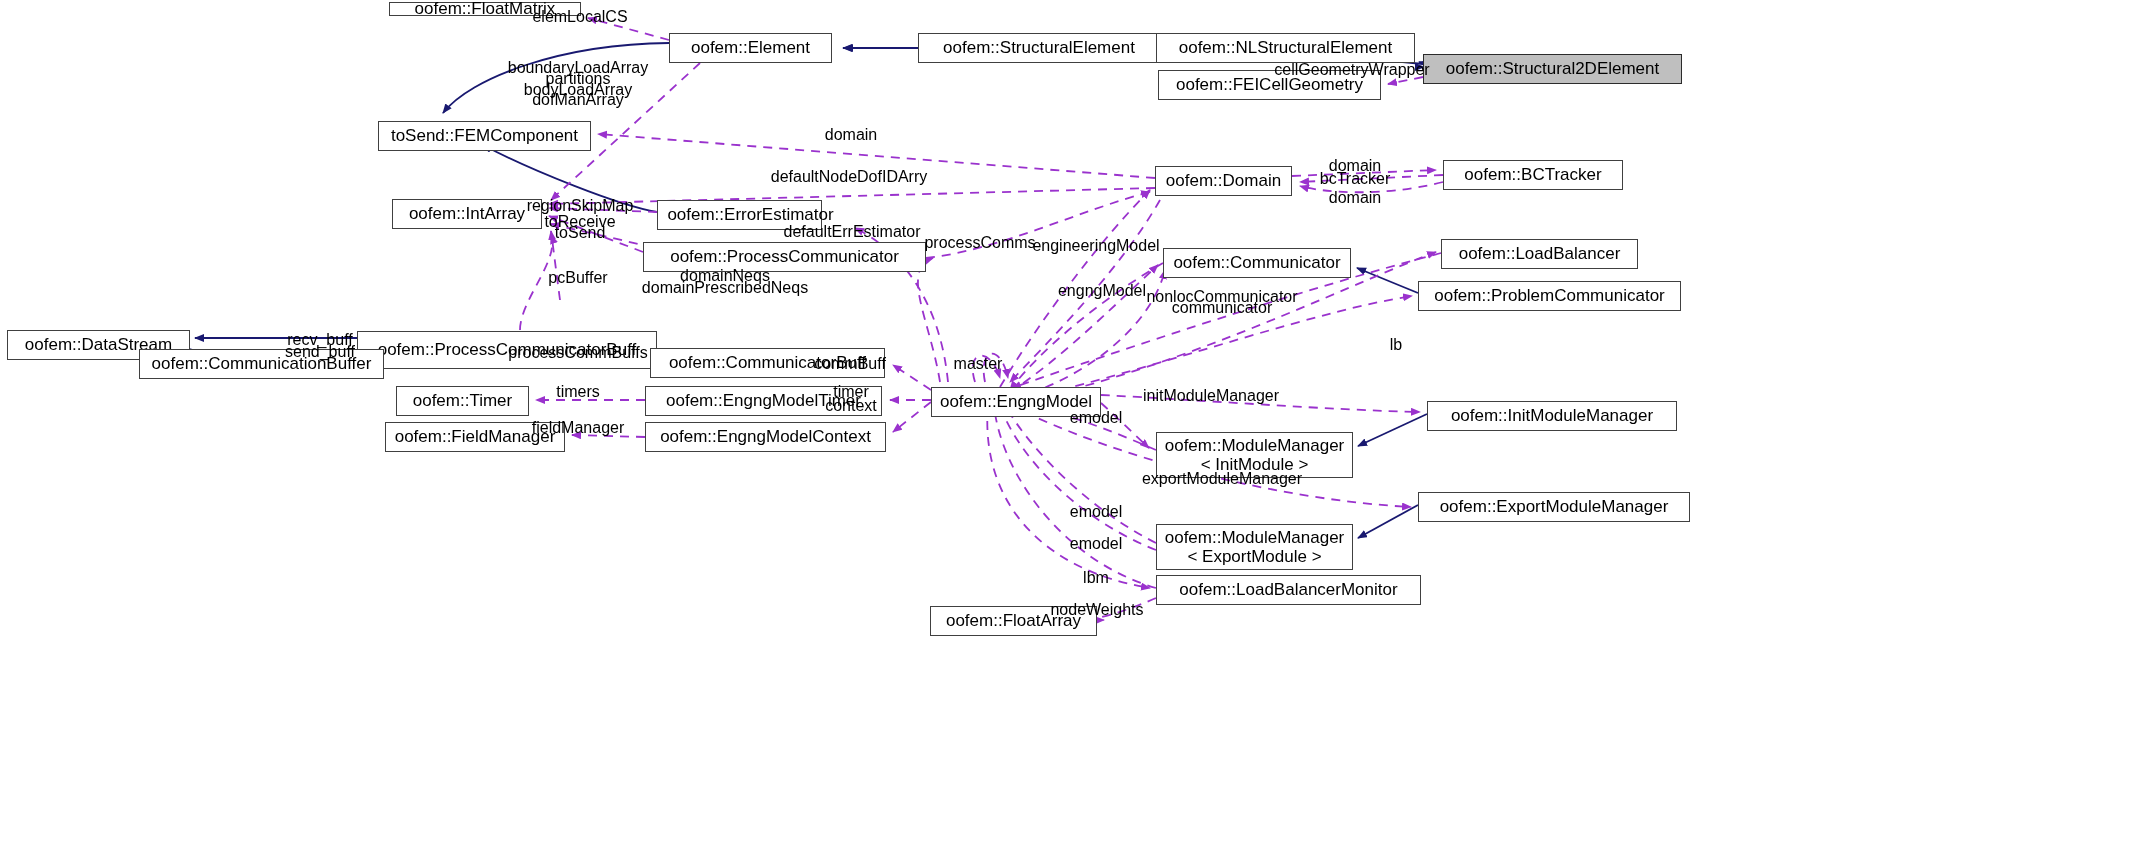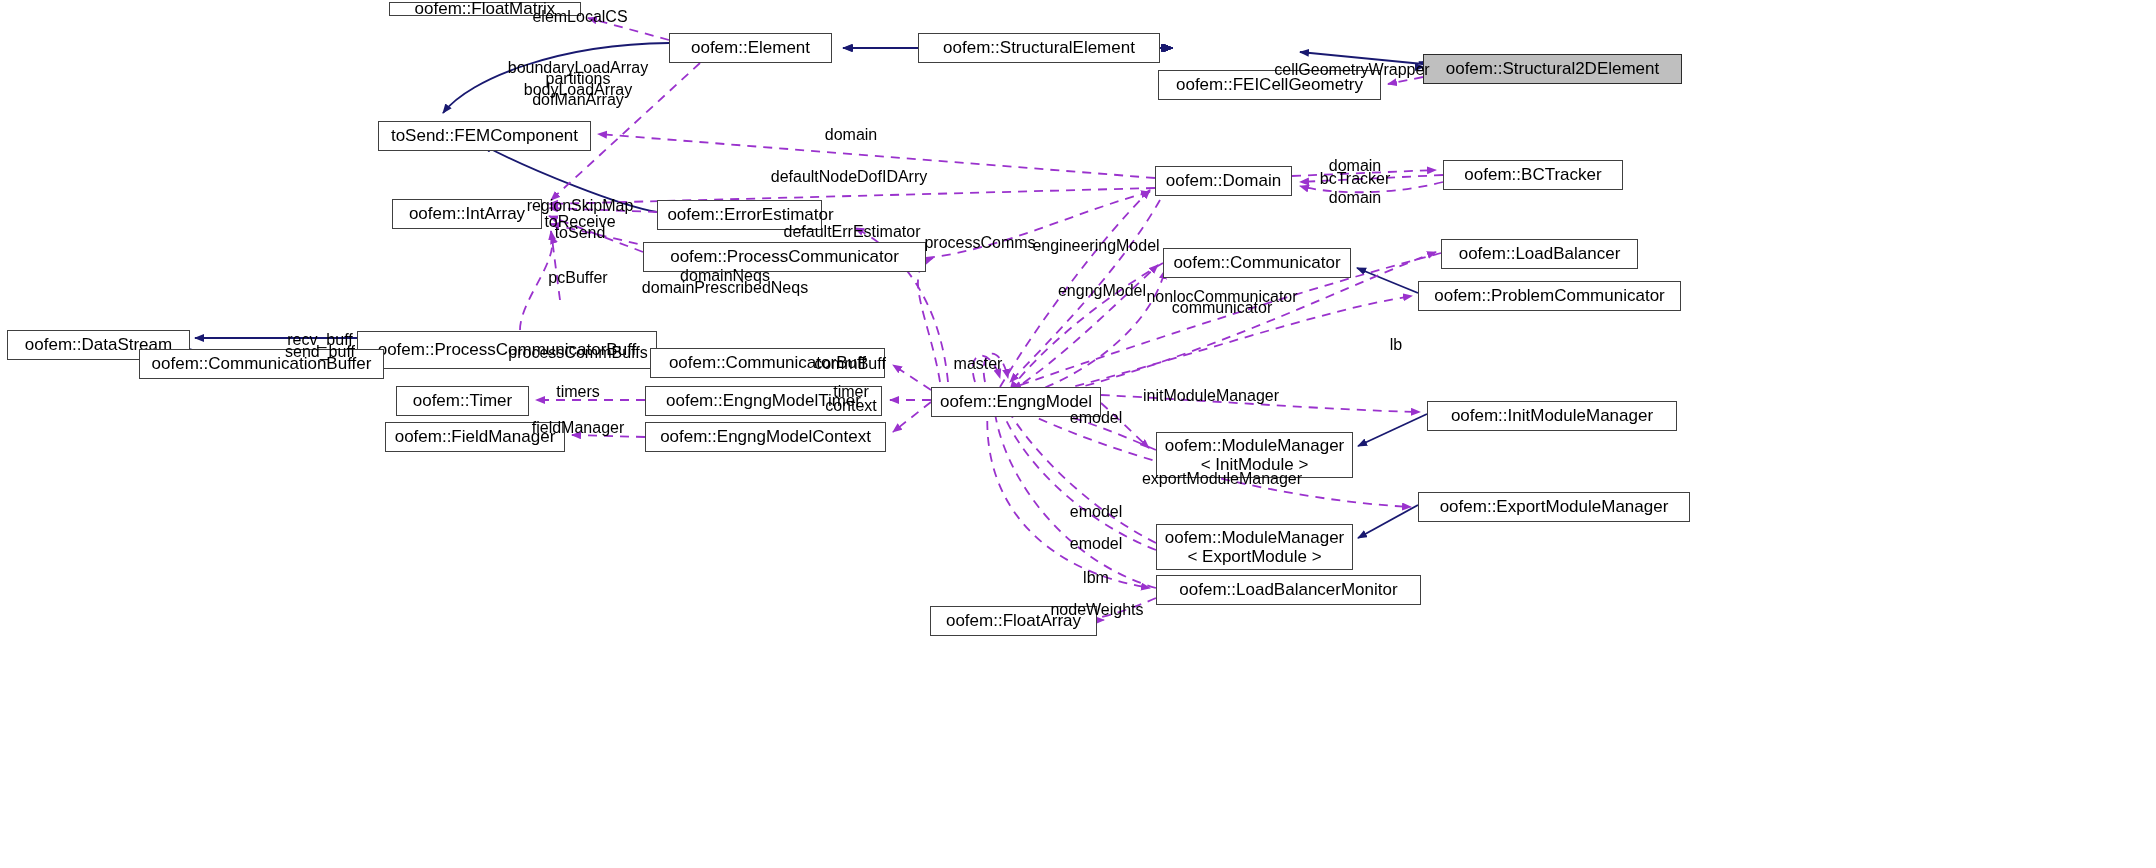--- a/index.html
+++ b/index.html
@@ -214,20 +214,23 @@
   </svg>
 
 <div class="node" style="left: 389px; top: 2px; width: 192px; height: 14px;">
       <span>oofem::FloatMatrix</span>
     </div>
     <div class="node" style="left: 669px; top: 33px; width: 163px; height: 30px;">
       <span>oofem::Element</span>
     </div>
     <div class="node" style="left: 918px; top: 33px; width: 242px; height: 30px;">
       <span>oofem::StructuralElement</span>
+    </div>
+    <div class="node" style="left: 1156px; top: 33px; width: 259px; height: 30px;">
+      <span>oofem::NLStructuralElement</span>
     </div>
     <div class="node highlight" style="left: 1423px; top: 54px; width: 259px; height: 30px;">
       <span>oofem::Structural2DElement</span>
     </div>
     <div class="node" style="left: 1158px; top: 70px; width: 223px; height: 30px;">
       <span>oofem::FEICellGeometry</span>
     </div>
     <div class="node" style="left: 378px; top: 121px; width: 213px; height: 30px;">
       <span>toSend::FEMComponent</span>
     </div>

